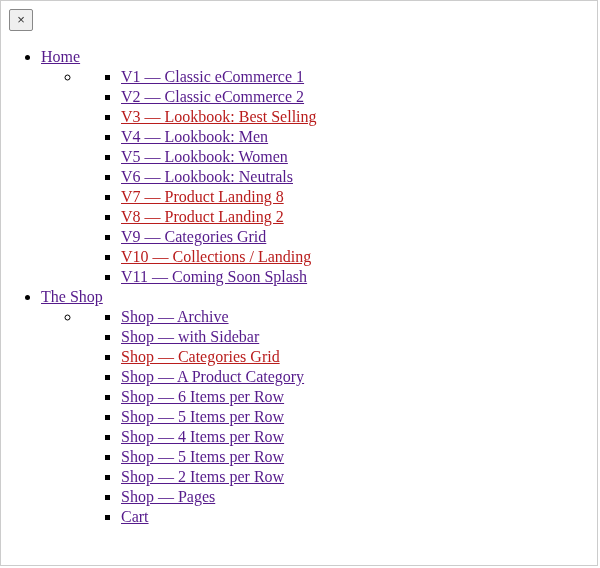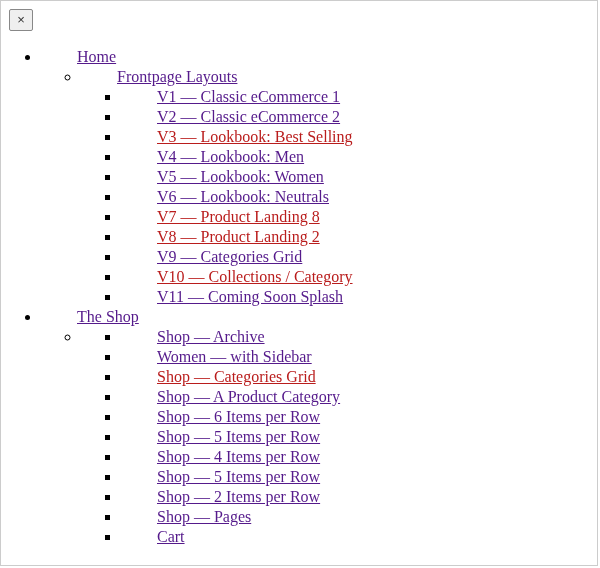--- a/index.html
+++ b/index.html
@@ -46,50 +46,49 @@
     list-style-type: square;
     margin: 0;
   }
   li {
     line-height: 1.25;
     text-align: left;
   }
   a {
     text-decoration: underline;
     cursor: pointer;
-    margin-left: 36px;
   }
   a.visited { color: #551A8B; }
   a.unvisited { color: #b91c1c; }
 </style>
 </head>
 <body>
 
 <div class="container">
   <button class="close-btn">×</button>
   <ul id="menu-root">
       <li><a href="#" class="visited">Home</a><ul>
-          <li><a href="#" class="visited">Frontpage Layouts</a><ul>
+          <li><ul>
               <li><a href="#" class="visited">V1 — Classic eCommerce 1</a></li>
               <li><a href="#" class="visited">V2 — Classic eCommerce 2</a></li>
               <li><a href="#" class="unvisited">V3 — Lookbook: Best Selling</a></li>
               <li><a href="#" class="visited">V4 — Lookbook: Men</a></li>
               <li><a href="#" class="visited">V5 — Lookbook: Women</a></li>
               <li><a href="#" class="visited">V6 — Lookbook: Neutrals</a></li>
               <li><a href="#" class="unvisited">V7 — Product Landing 8</a></li>
               <li><a href="#" class="unvisited">V8 — Product Landing 2</a></li>
               <li><a href="#" class="visited">V9 — Categories Grid</a></li>
-              <li><a href="#" class="unvisited">V10 — Collections / Category</a></li>
+              <li><a href="#" class="unvisited">V10 — Collections / Landing</a></li>
               <li><a href="#" class="visited">V11 — Coming Soon Splash</a></li>
             </ul></li>
         </ul></li>
       <li><a href="#" class="visited">The Shop</a><ul>
           <li><ul>
               <li><a href="#" class="visited">Shop — Archive</a></li>
-              <li><a href="#" class="visited">Women — with Sidebar</a></li>
+              <li><a href="#" class="visited">Shop — with Sidebar</a></li>
               <li><a href="#" class="unvisited">Shop — Categories Grid</a></li>
               <li><a href="#" class="visited">Shop — A Product Category</a></li>
               <li><a href="#" class="visited">Shop — 6 Items per Row</a></li>
               <li><a href="#" class="visited">Shop — 5 Items per Row</a></li>
               <li><a href="#" class="visited">Shop — 4 Items per Row</a></li>
               <li><a href="#" class="visited">Shop — 5 Items per Row</a></li>
               <li><a href="#" class="visited">Shop — 2 Items per Row</a></li>
               <li><a href="#" class="visited">Shop — Pages</a></li>
               <li><a href="#" class="visited">Cart</a></li>
             </ul></li>

